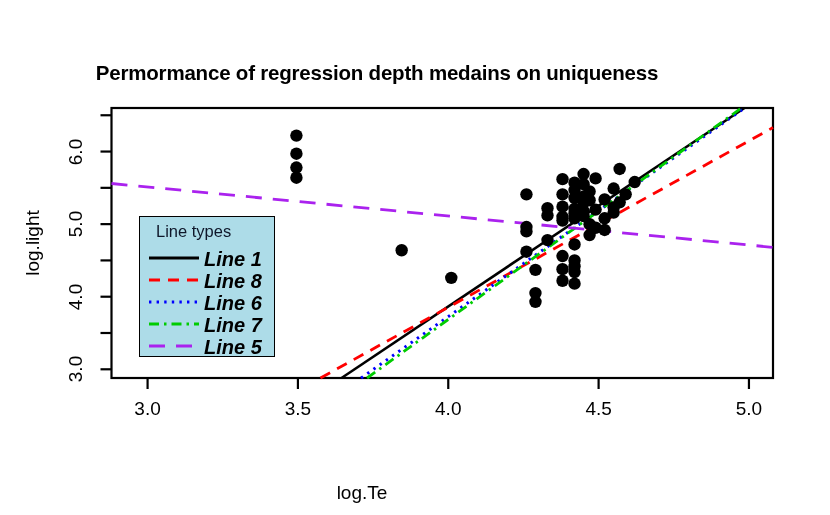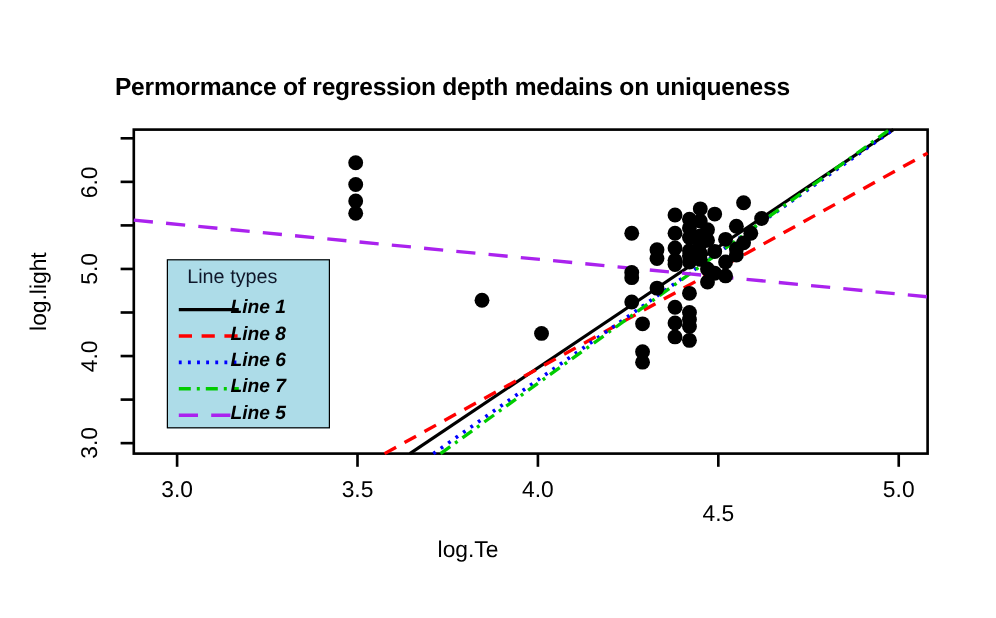--- a/index.html
+++ b/index.html
@@ -45,26 +45,25 @@
   .x-tick-label {
     transform: translateX(-50%);
   }
   .y-tick-label {
     transform-origin: 50% 50%;
     transform: translate(-50%, -50%) rotate(-90deg);
   }
   #xlab {
     position: absolute;
     left: 0;
-    top: 448px;
+    top: 482px;
     width: 724px;
     text-align: center;
     font-size: 19px;
     color: #000000;
-    margin-left: 28px;
   }
   #ylab {
     position: absolute;
     left: 22px;
     top: 243px;
     font-size: 19px;
     color: #000000;
     transform-origin: 0 0;
     transform: rotate(-90deg) translate(-50%, 0);
     white-space: nowrap;
@@ -98,23 +97,23 @@
   }
   .legend-key {
     position: absolute;
     left: 8px;
     top: 0;
     width: 52px;
     height: 22px;
   }
   .legend-label {
     position: absolute;
-    left: 52px;
+    left: 64px;
     top: 1px;
-    font-size: 16px;
+    font-size: 20px;
     font-weight: bold;
     font-style: italic;
     color: #000000;
     font-family: "Liberation Sans", sans-serif;
     white-space: nowrap;
   }
 </style>
 </head>
 <body>
 
@@ -207,21 +206,21 @@
         <circle cx="625.665909090909" cy="194.37096774193546" r="6.2" fill="#000000" stroke="none"></circle>
         <circle cx="634.6863636363636" cy="182.0322580645161" r="6.2" fill="#000000" stroke="none"></circle>
         <circle cx="526.440909090909" cy="251.70967741935482" r="6.2" fill="#000000" stroke="none"></circle>
       </g>
   </svg>
 
   <div id="xtick-labels">
       <div class="axis-tick-label x-tick-label" style="left: 147.582px; top: 398px;">3.0</div>
       <div class="axis-tick-label x-tick-label" style="left: 297.923px; top: 398px;">3.5</div>
       <div class="axis-tick-label x-tick-label" style="left: 448.264px; top: 398px;">4.0</div>
-      <div class="axis-tick-label x-tick-label" style="left: 598.605px; top: 418px;">4.5</div>
+      <div class="axis-tick-label x-tick-label" style="left: 598.605px; top: 398px;">4.5</div>
       <div class="axis-tick-label x-tick-label" style="left: 748.945px; top: 398px;">5.0</div>
     </div>
   <div id="ytick-labels">
       <div class="axis-tick-label y-tick-label" style="left: 76px; top: 369.29px;">3.0</div>
       <div class="axis-tick-label y-tick-label" style="left: 76px; top: 296.71px;">4.0</div>
       <div class="axis-tick-label y-tick-label" style="left: 76px; top: 224.129px;">5.0</div>
       <div class="axis-tick-label y-tick-label" style="left: 76px; top: 151.548px;">6.0</div>
     </div>
 
   <div id="xlab">log.Te</div>

